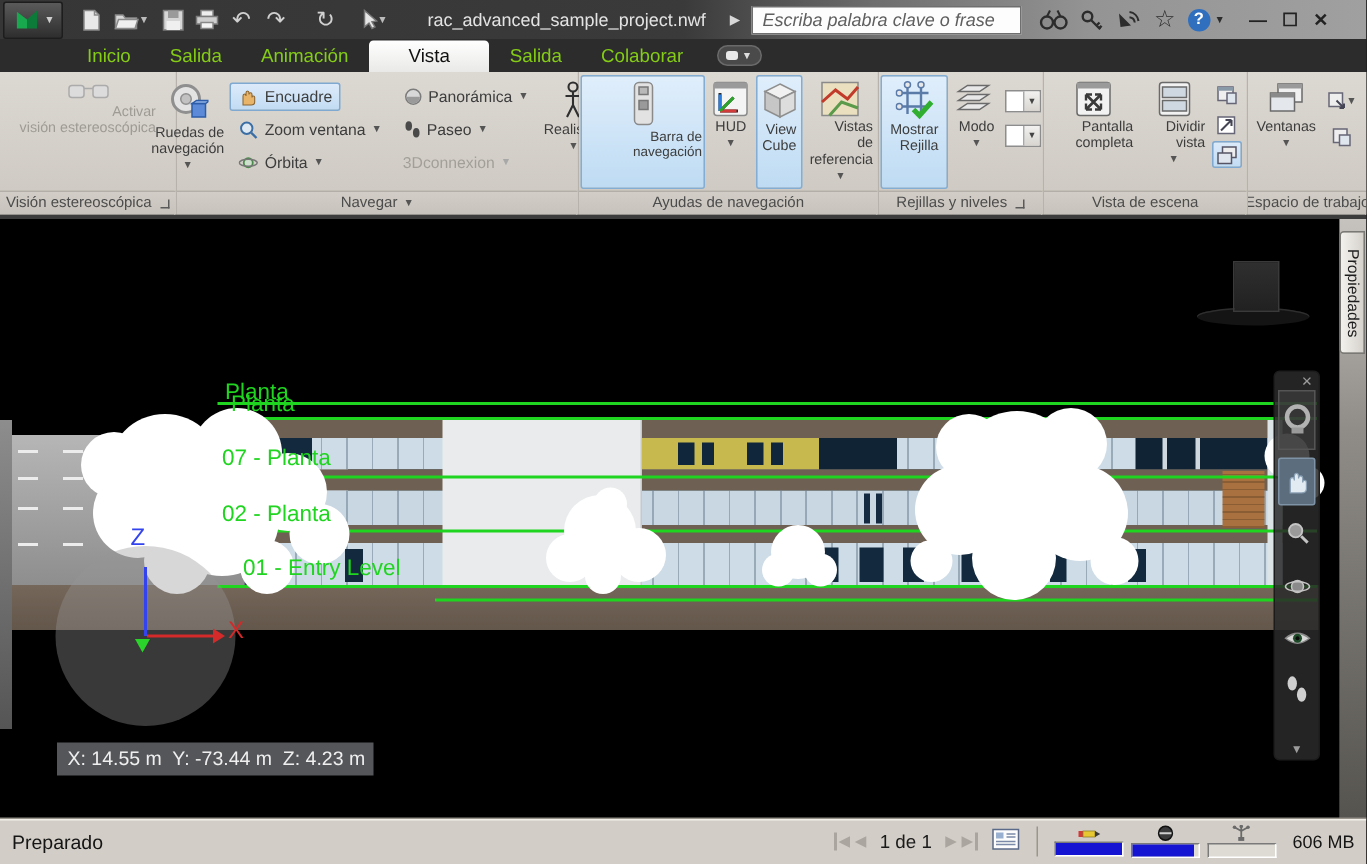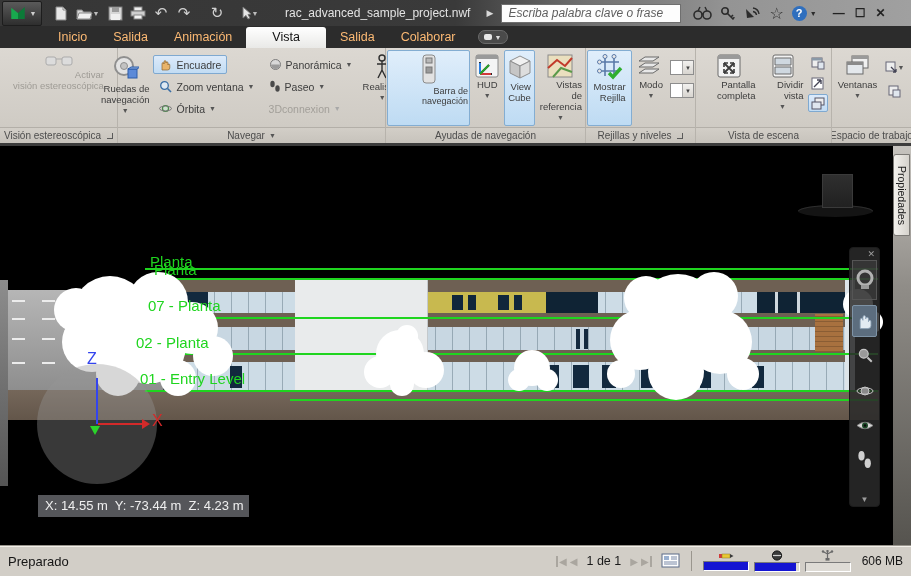--- a/index.html
+++ b/index.html
@@ -21,21 +21,21 @@
   .tb-expand{color:#d8d8d8;font-size:9px;margin:0 6px 0 14px;}
   .searchbox{width:180px;height:19px;background:#fdfdfd;border:1px solid #6f6f6f;font-size:12px;padding:0 6px;color:#222;}
   .searchbox::placeholder{font-style:italic;color:#5f5f5f;}
   .util{display:flex;align-items:center;gap:8px;margin-left:10px;}
   .ubtn{display:flex;align-items:center;justify-content:center;color:#2d2d2d;}
   .wincontrols{display:flex;align-items:center;gap:10px;margin-left:14px;margin-right:8px;color:#222;}
   .wbtn{font-size:12px;font-weight:bold;cursor:default;}
 
   
   .tabrow{height:22px;background:#2c2c2c;display:flex;align-items:flex-end;padding-left:46px;gap:2px;}
-  .tab{color:#fdba74;font-size:12.5px;padding:3px 12px 4px;white-space:nowrap;}
+  .tab{color:#84cc16;font-size:12.5px;padding:3px 12px 4px;white-space:nowrap;}
   .tab.active{background:linear-gradient(#ffffff,#e9e9e7);color:#101010;border-radius:3px 3px 0 0;padding:3px 26px 4px;}
   .tab-overflow{margin-left:8px;margin-bottom:4px;width:30px;height:14px;border-radius:7px;background:#4a4a4a;border:1px solid #6a6a6a;
     display:flex;align-items:center;justify-content:center;gap:3px;}
   .tab-overflow .dot{width:8px;height:6px;background:#e8e8e8;border-radius:2px;}
   .tab-overflow .c{color:#ddd;font-size:7px;}
 
   
   .ribbon{height:95px;display:flex;background:#d6d2cb;}
   .panel{display:flex;flex-direction:column;border-right:1px solid #b7b3ac;box-shadow:inset -1px 0 0 #e9e5df;}
   .panel-body{height:79px;display:flex;align-items:stretch;justify-content:center;gap:2px;padding:2px 1px 1px;
@@ -546,22 +546,22 @@
             <circle cx="743" cy="228" r="16"></circle>
             <circle cx="621" cy="228" r="14"></circle>
           <circle cx="858" cy="158" r="15"></circle>
             <circle cx="872" cy="176" r="11"></circle>
         </g>
       </svg>
 
       <div class="glabel" style="left:150px;top:107px">Planta</div>
       <div class="glabel" style="left:154px;top:115px">Planta</div>
       <div class="glabel" style="left:148px;top:151px">07 - Planta</div>
-      <div class="glabel" style="left:136px;top:188px">02 - Planta</div>
-      <div class="glabel" style="left:140px;top:224px">01 - Entry Level</div>
+      <div class="glabel" style="left:148px;top:188px">02 - Planta</div>
+      <div class="glabel" style="left:162px;top:224px">01 - Entry Level</div>
 
       <div class="abs" style="left:798px;top:59px;width:75px;height:12px;background:#141414;border-radius:50%;box-shadow:inset 0 1px 0 #2e2e2e;z-index:2"></div>
       <div class="abs" style="left:822px;top:28px;width:31px;height:34px;background:linear-gradient(#2f2f2f,#212121);border:1px solid #3a3a3a;z-index:2"></div>
 
       <div class="navbar">
         <span class="nv-close">✕</span>
         <div class="nv" style="top:12px;height:40px;border:1px solid #555;background:rgba(70,70,70,.5)">
           <svg width="20" height="22" viewBox="0 0 20 22">
               <circle cx="10" cy="9" r="7" fill="none" stroke="#b2b2b2" stroke-width="3"></circle>
               <rect x="6" y="16" width="8" height="4" fill="#9a9a9a"></rect>

